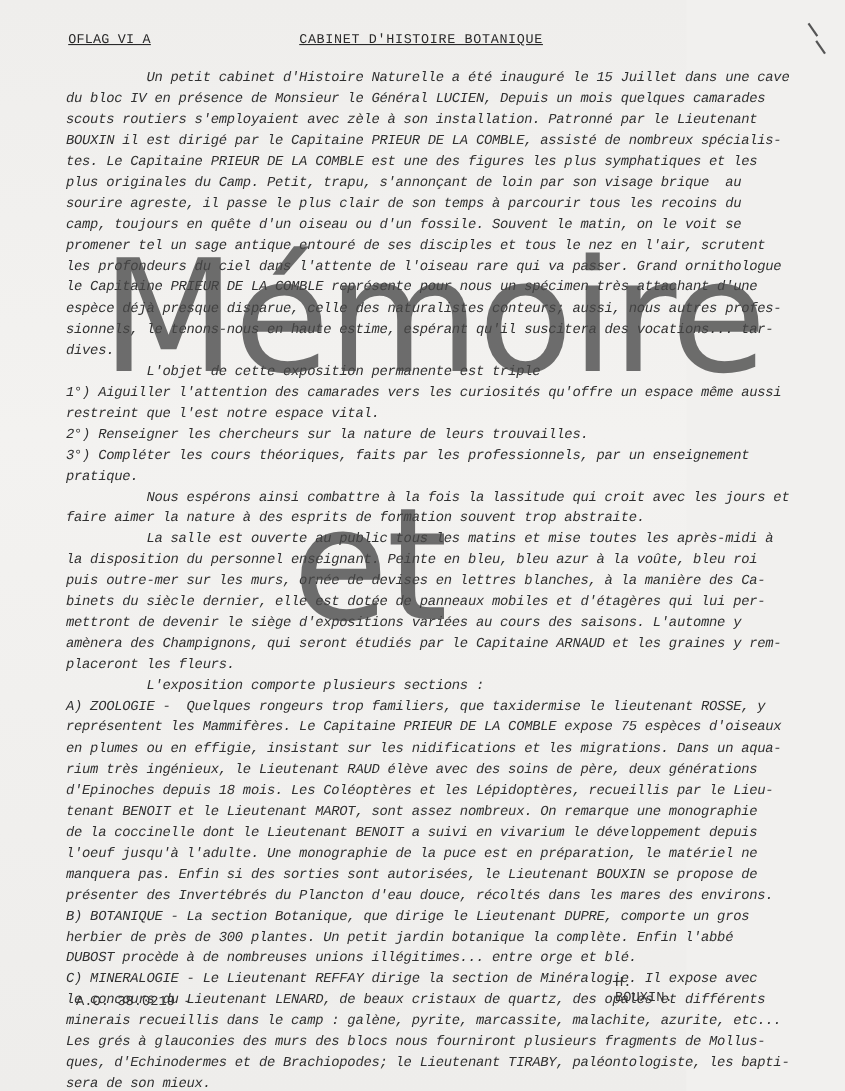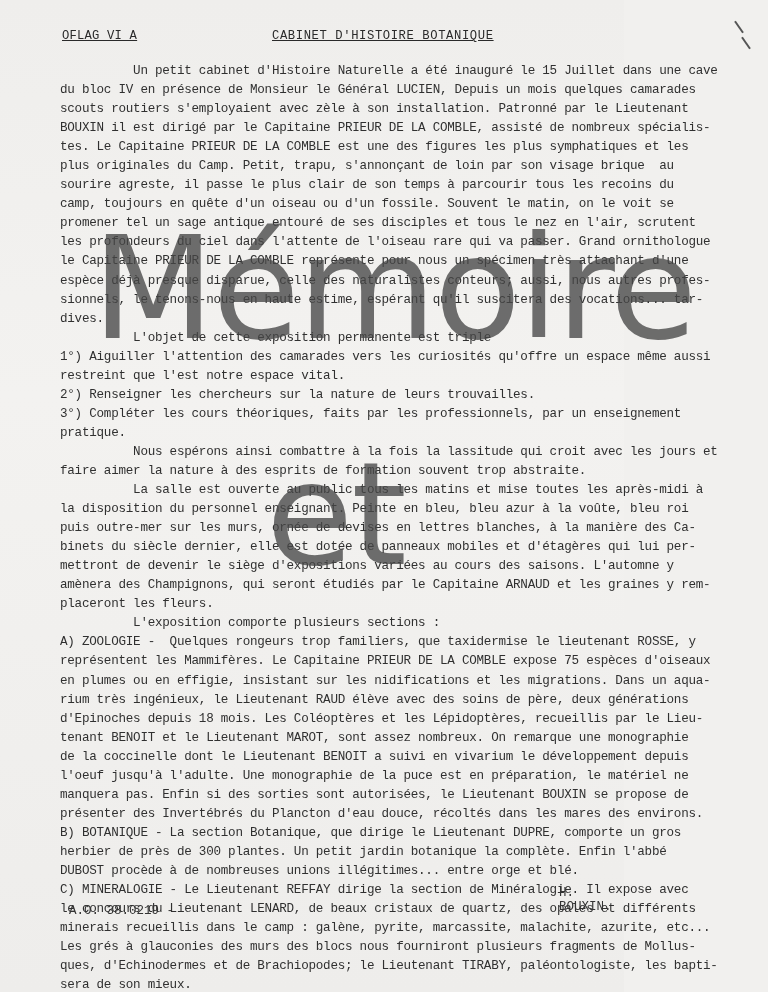--- a/index.html
+++ b/index.html
@@ -23,21 +23,21 @@
       font-size: 12.2px; letter-spacing: 0.2px;
     }
     .header .left { position: absolute; left: 0; top: 0; text-decoration: underline; }
     .header .title { position: absolute; left: 210px; top: 0; text-decoration: underline; letter-spacing: 0.6px; }
     .body-text {
       position: absolute; top: 62px; left: 60px; width: 705px;
       font-size: 12.6px; line-height: 19.05px;
       white-space: pre; letter-spacing: -0.25px;
       color: #303030;
     }
-    .body-text .line { display: block; height: 19.05px; }
+    .body-text .line { display: block; height: 19.05px; font-style: italic; }
     .footer-ref {
       position: absolute; left: 52px; top: 904px; font-size: 12.5px; color: #333; margin-left: 17px;
     }
     .signature {
       position: absolute; left: 559px; top: 886px; font-size: 12.5px; color: #333;
     }
     .watermark {
       position: absolute; font-family: "DejaVu Sans", sans-serif;
       color: rgba(70,70,70,0.78); font-weight: 400; line-height: 1;
       pointer-events: none; letter-spacing: -2px;

